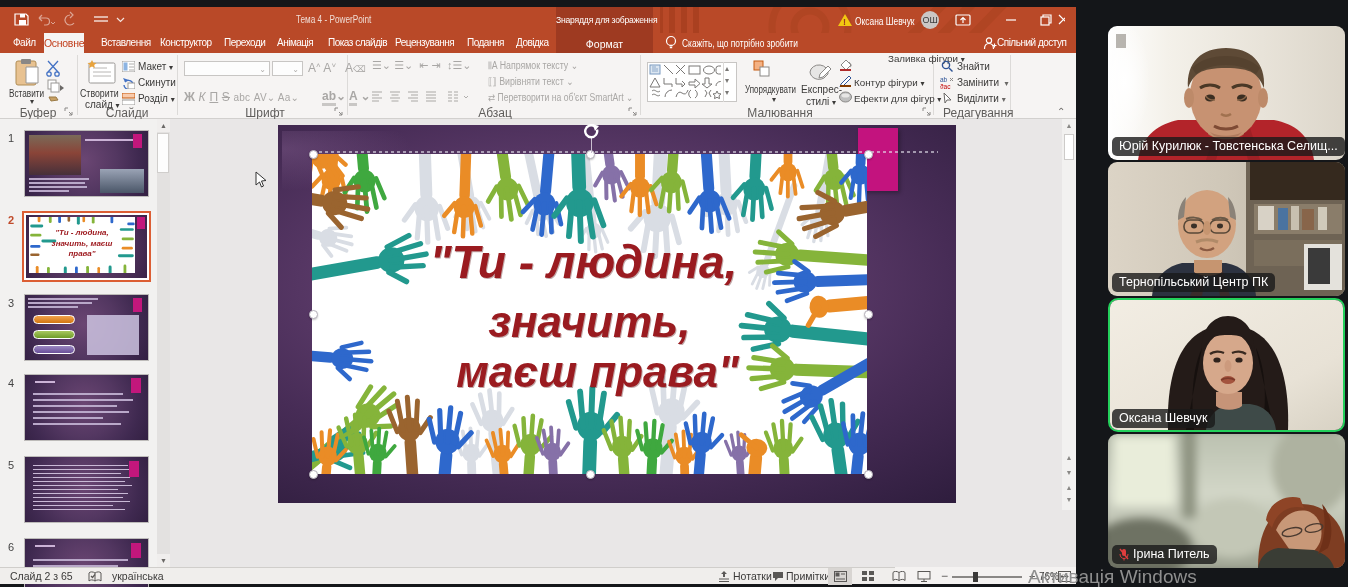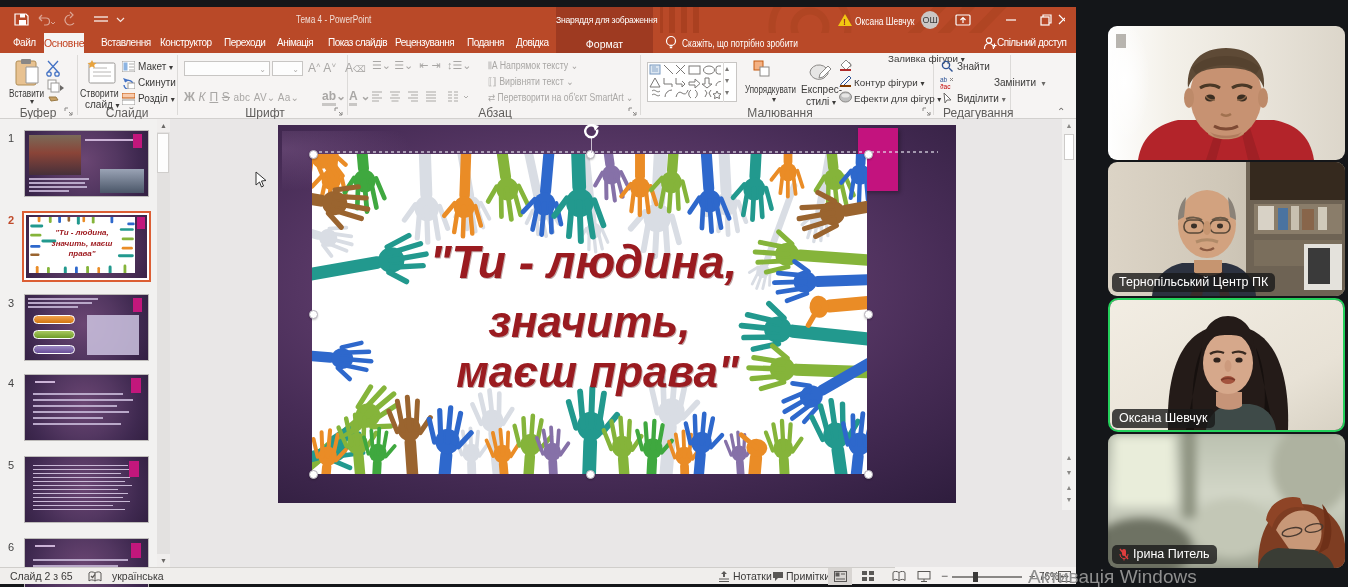--- a/index.html
+++ b/index.html
@@ -261,21 +261,21 @@
     <svg class="abs" style="left:941px;top:7px" width="12" height="12" viewBox="0 0 12 12" fill="none" stroke="#2f5496" stroke-width="1.4">
         <circle cx="5" cy="5" r="3.6"></circle>
         <line x1="8" y1="8" x2="11.5" y2="11.5"></line>
       </svg>
     <div class="abs" style="left:957px;top:8px;color:#3b3a39;font-size:10px;">Знайти</div>
     <svg class="abs" style="left:940px;top:23px" width="14" height="13" viewBox="0 0 14 13">
         <text x="0" y="6" font-size="6.5" fill="#2f5496">ab</text>
         <text x="0" y="12.5" font-size="6.5" fill="#C00000">ϑac</text>
         <path d="M10 2 l3 3 M13 2 l-3 3" stroke="#8a8886"></path>
       </svg>
-    <div class="abs" style="left:957px;top:24px;color:#3b3a39;font-size:10px;margin-left:37px;">Замінити &nbsp;<span style="font-size:8px;color:#6a6866">▾</span></div>
+    <div class="abs" style="left:957px;top:24px;color:#3b3a39;font-size:10px;">Замінити &nbsp;<span style="font-size:8px;color:#6a6866">▾</span></div>
     <svg class="abs" style="left:941px;top:39px" width="12" height="12" viewBox="0 0 12 12">
         <path d="M3 1 l7 7 h-4 l-2 3 z" fill="#fff" stroke="#6a6866"></path>
       </svg>
     <div class="abs" style="left:957px;top:40px;color:#3b3a39;font-size:10px;">Виділити <span style="font-size:8px;color:#6a6866">▾</span></div>
     <div class="glabel" style="left:943px;top:53px;width:70px;">Редагування</div>
     <div class="abs" style="left:1057px;top:53px;color:#6a6866;font-size:10px;">⌃</div>
   </div>
   <div id="main">
     <div id="thumbs">
       <div class="abs" style="left:8px;top:13px;color:#444;font-size:11px;">1</div>
@@ -577,20 +577,21 @@
       <ellipse cx="81" cy="72" rx="5" ry="10" fill="#BD8A69"></ellipse>
       <ellipse cx="155" cy="72" rx="5" ry="10" fill="#BD8A69"></ellipse>
       <path d="M92 62 c6-4 14-4 20 0 M124 62 c6-4 14-4 20 0" stroke="#4A3826" stroke-width="3" fill="none"></path>
       <ellipse cx="102" cy="72" rx="5" ry="3.5" fill="#3A2E22"></ellipse>
       <ellipse cx="134" cy="72" rx="5" ry="3.5" fill="#3A2E22"></ellipse>
       <path d="M98 70 a8 5 0 0 0 9 4 M129 74 a8 5 0 0 0 9 -4" stroke="#8A6648" stroke-width="1.5" fill="none"></path>
       <path d="M113 88 c3 2 7 2 10 0" stroke="#A0714F" stroke-width="2.5" fill="none"></path>
       <path d="M106 100 c7 4 17 4 24 0" stroke="#7E4A34" stroke-width="3" fill="none"></path>
       <path d="M102 106 c8 5 24 5 32 0 l-4 4 c-7 3-17 3-24 0z" fill="#8E5A40" opacity=".4"></path>
       </svg>
+    <div class="vlabel">Юрій Курилюк - Товстенська Селищ...</div>
   </div>
   <div class="vid" style="left:32px;top:162px;">
     <svg width="237" height="134" viewBox="0 0 237 134">
       <defs>
         <linearGradient id="v2bg" x1="0" y1="0" x2="1" y2="0">
           <stop offset="0" stop-color="#DCD4C6"></stop>
             <stop offset=".5" stop-color="#CFC7B8"></stop>
             <stop offset="1" stop-color="#B8B0A2"></stop>
         </linearGradient>
       </defs>

